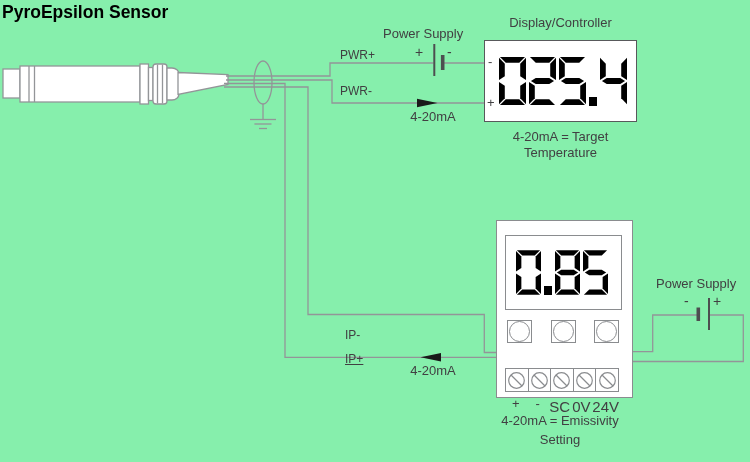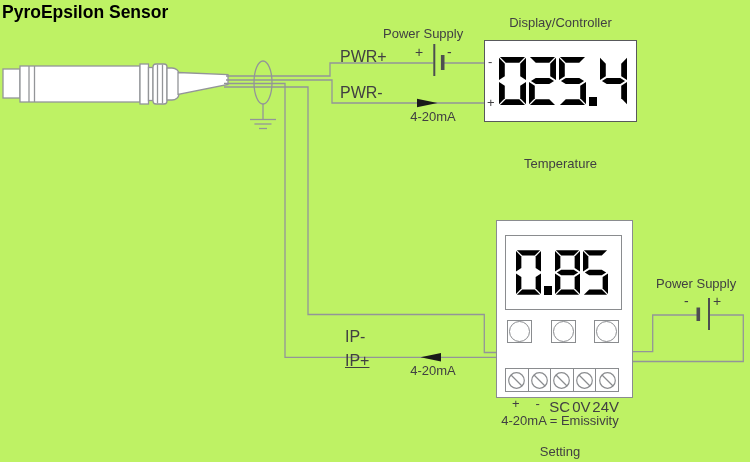--- a/index.html
+++ b/index.html
@@ -1,20 +1,20 @@
 <!DOCTYPE html>
 <html><head>
 <meta charset="utf-8">
 <style>
   html,body{margin:0;padding:0;background:#ffffff;}
-  #canvas{position:relative;width:750px;height:462px;background:#bef264;
+  #canvas{position:relative;width:750px;height:462px;background:#86efac;
           font-family:"Liberation Sans", sans-serif;color:#414042;overflow:hidden;}
   .abs{position:absolute;}
   .lbl{position:absolute;font-size:13px;color:#414042;white-space:nowrap;}
-  .lbl-sm{position:absolute;font-size:16px;color:#414042;white-space:nowrap;}
+  .lbl-sm{position:absolute;font-size:12px;color:#414042;white-space:nowrap;}
   .ctr{text-align:center;}
   .title{position:absolute;left:2px;top:2px;font-size:17.5px;font-weight:bold;color:#000;}
   .box{position:absolute;background:#fff;box-sizing:border-box;}
   .display-box{border:1.6px solid #58595b;}
   .plc-box{border:1.4px solid #8a8c8f;}
   .plc-display{border:1.4px solid #8a8c8f;}
   .btn{position:absolute;width:25px;height:23px;border:1.2px solid #8a8c8f;box-sizing:border-box;background:#fff;}
   .btn .knob{position:absolute;left:1px;top:0px;width:21px;height:21px;border:1.2px solid #8a8c8f;border-radius:50%;box-sizing:border-box;}
   .termstrip{position:absolute;left:505px;top:368px;width:114px;height:24px;display:flex;box-sizing:border-box;border:1.2px solid #8a8c8f;background:#fff;}
   .termcell{flex:1;border-right:1.2px solid #8a8c8f;display:flex;align-items:center;justify-content:center;}
@@ -126,21 +126,22 @@
       </svg>
       <span class="dp"></span>
       <svg viewBox="0 0 56 100" class="digit">
         <polygon points="0,2 12,14 12,40 0,48"></polygon>
         <polygon points="4,50 14,44 42,44 52,50 42,56 14,56"></polygon>
         <polygon points="56,2 56,48 44,40 44,14"></polygon>
         <polygon points="56,52 56,98 44,86 44,60"></polygon>
       </svg>
     </div>
 
-  <div class="lbl ctr" style="left:484px;top:156px;width:153px;">Temperature</div>
+  <div class="lbl ctr" style="left:484px;top:129px;width:153px;">4-20mA = Target</div>
+  <div class="lbl ctr" style="left:484px;top:145px;width:153px;">Temperature</div>
 
 
   <div class="box plc-box" style="left:495.5px;top:220px;width:137.5px;height:178px;"></div>
   <div class="box plc-display" style="left:504.5px;top:235px;width:117px;height:74.5px;"></div>
   <div class="sevenseg seg-md" style="left:512px;top:249px;width:100px;height:47px;gap:3px;">
       <svg viewBox="0 0 56 100" class="digit">
         <polygon points="2,0 54,0 42,12 14,12"></polygon>
         <polygon points="56,2 56,48 44,40 44,14"></polygon>
         <polygon points="56,52 56,98 44,86 44,60"></polygon>
         <polygon points="14,88 42,88 54,100 2,100"></polygon>
@@ -218,15 +219,15 @@
 
   <div class="lbl" style="left:656px;top:276px;">Power Supply</div>
   <div class="lbl" style="left:684px;top:293px;font-size:14px;">-</div>
   <div class="lbl" style="left:713px;top:293px;font-size:14px;">+</div>
 
   <div class="lbl-sm" style="left:345px;top:301px;margin-top:27px;">IP-</div>
   <div class="lbl-sm" style="left:345px;top:352px;text-decoration:underline;">IP+</div>
   <div class="lbl ctr" style="left:400px;top:363px;width:66px;">4-20mA</div>
 
   <div class="lbl ctr" style="left:470px;top:413px;width:180px;">4-20mA = Emissivity</div>
-  <div class="lbl ctr" style="left:470px;top:444px;width:180px;">Setting</div>
+  <div class="lbl ctr" style="left:470px;top:432px;width:180px;">Setting</div>
 
 </div>
 
 </body></html>

